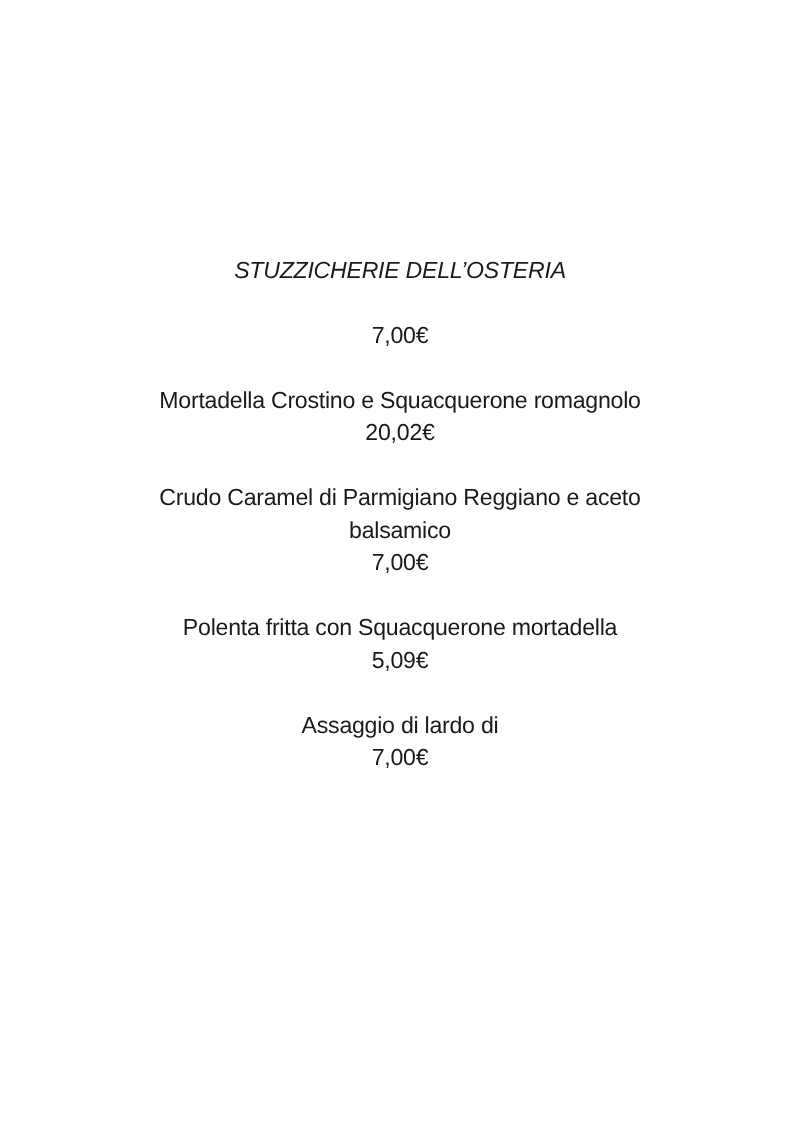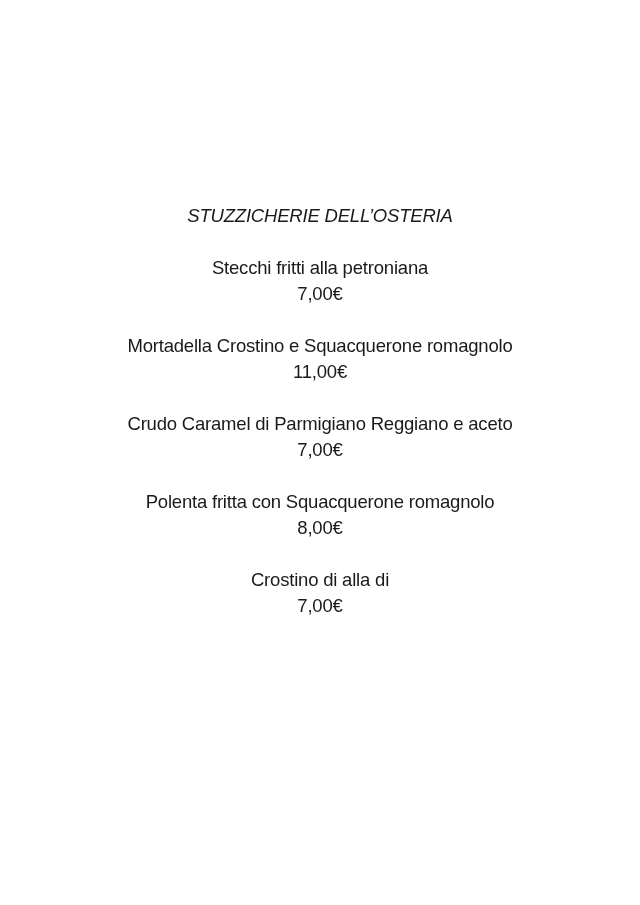--- a/index.html
+++ b/index.html
@@ -40,36 +40,36 @@
       letter-spacing: -0.2px;
     }
   </style>
 </head>
 <body>
 
 <div class="menu">
   <h1 class="section-title">STUZZICHERIE DELL’OSTERIA</h1>
 
   <div class="item">
-    <span class="line">Stecchi fritti alla petroniana</span>
     <span class="line">7,00€</span>
   </div>
 
   <div class="item">
     <span class="line">Mortadella Crostino e Squacquerone romagnolo</span>
-    <span class="line">11,00€</span>
+    <span class="line">20,02€</span>
   </div>
 
   <div class="item">
     <span class="line">Crudo Caramel di Parmigiano Reggiano e aceto</span>
+    <span class="line">balsamico</span>
     <span class="line">7,00€</span>
   </div>
 
   <div class="item">
-    <span class="line">Polenta fritta con Squacquerone romagnolo</span>
-    <span class="line">8,00€</span>
+    <span class="line">Polenta fritta con Squacquerone mortadella</span>
+    <span class="line">5,09€</span>
   </div>
 
   <div class="item">
-    <span class="line">Crostino di alla di</span>
+    <span class="line">Assaggio di lardo di</span>
     <span class="line">7,00€</span>
   </div>
 </div>
 
 </body></html>

